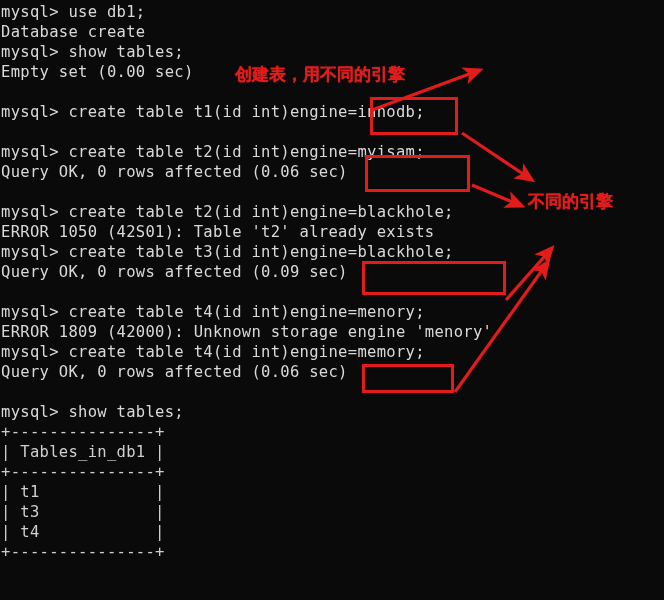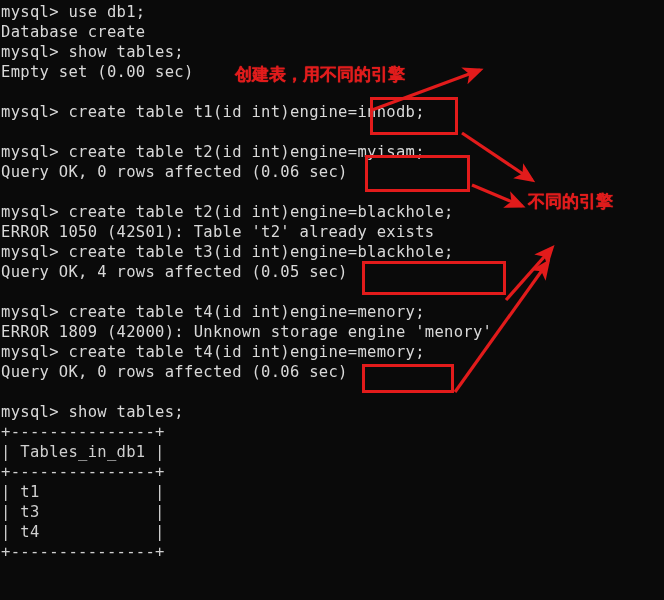--- a/index.html
+++ b/index.html
@@ -85,21 +85,21 @@
       <div class="line">Empty set (0.00 sec)</div>
       <div class="line blank"></div>
       <div class="line">mysql&gt; create table t1(id int)engine=innodb;</div>
       <div class="line blank"></div>
       <div class="line">mysql&gt; create table t2(id int)engine=myisam;</div>
       <div class="line">Query OK, 0 rows affected (0.06 sec)</div>
       <div class="line blank"></div>
       <div class="line">mysql&gt; create table t2(id int)engine=blackhole;</div>
       <div class="line">ERROR 1050 (42S01): Table 't2' already exists</div>
       <div class="line">mysql&gt; create table t3(id int)engine=blackhole;</div>
-      <div class="line">Query OK, 4 rows affected (0.05 sec)</div>
+      <div class="line">Query OK, 0 rows affected (0.09 sec)</div>
       <div class="line blank"></div>
       <div class="line">mysql&gt; create table t4(id int)engine=menory;</div>
       <div class="line">ERROR 1809 (42000): Unknown storage engine 'menory'</div>
       <div class="line">mysql&gt; create table t4(id int)engine=memory;</div>
       <div class="line">Query OK, 0 rows affected (0.06 sec)</div>
       <div class="line blank"></div>
       <div class="line">mysql&gt; show tables;</div>
       <div class="line tbl">+---------------+</div>
       <div class="line tbl">| Tables_in_db1 |</div>
       <div class="line tbl">+---------------+</div>

